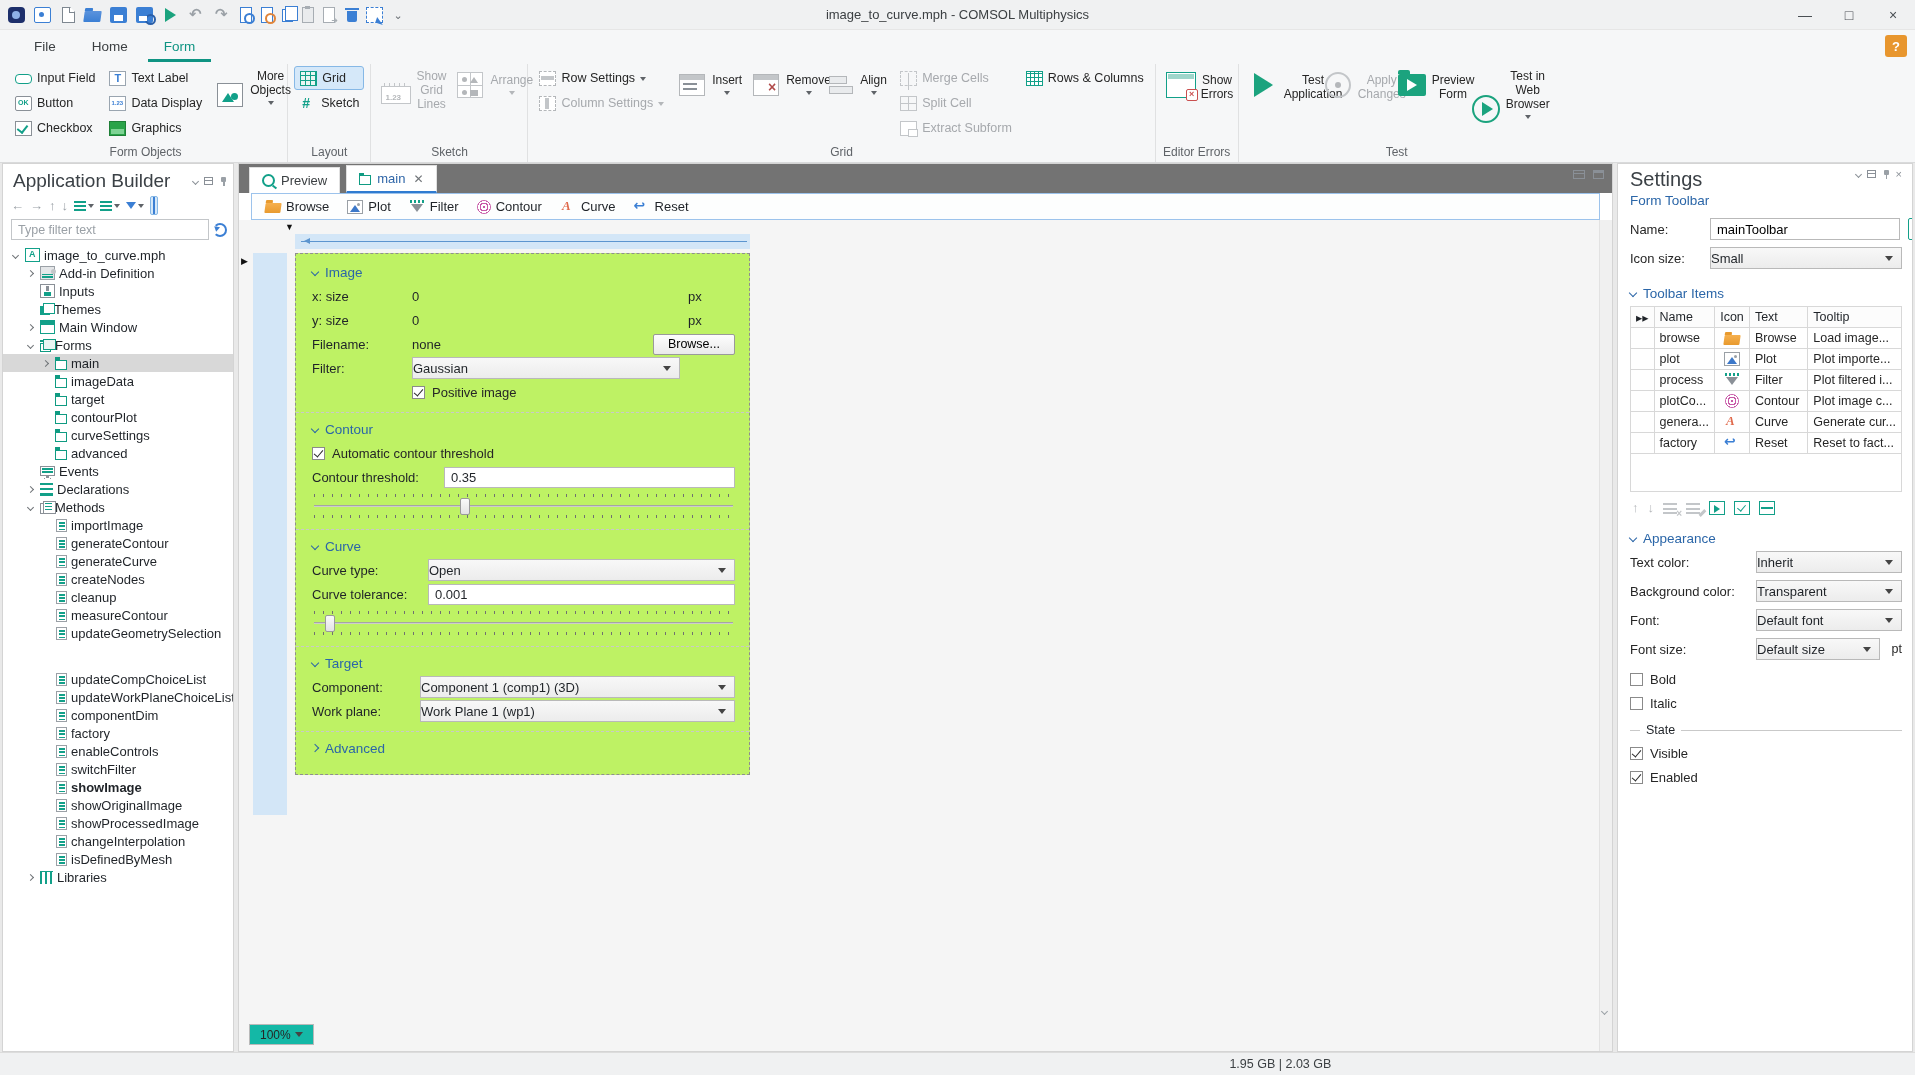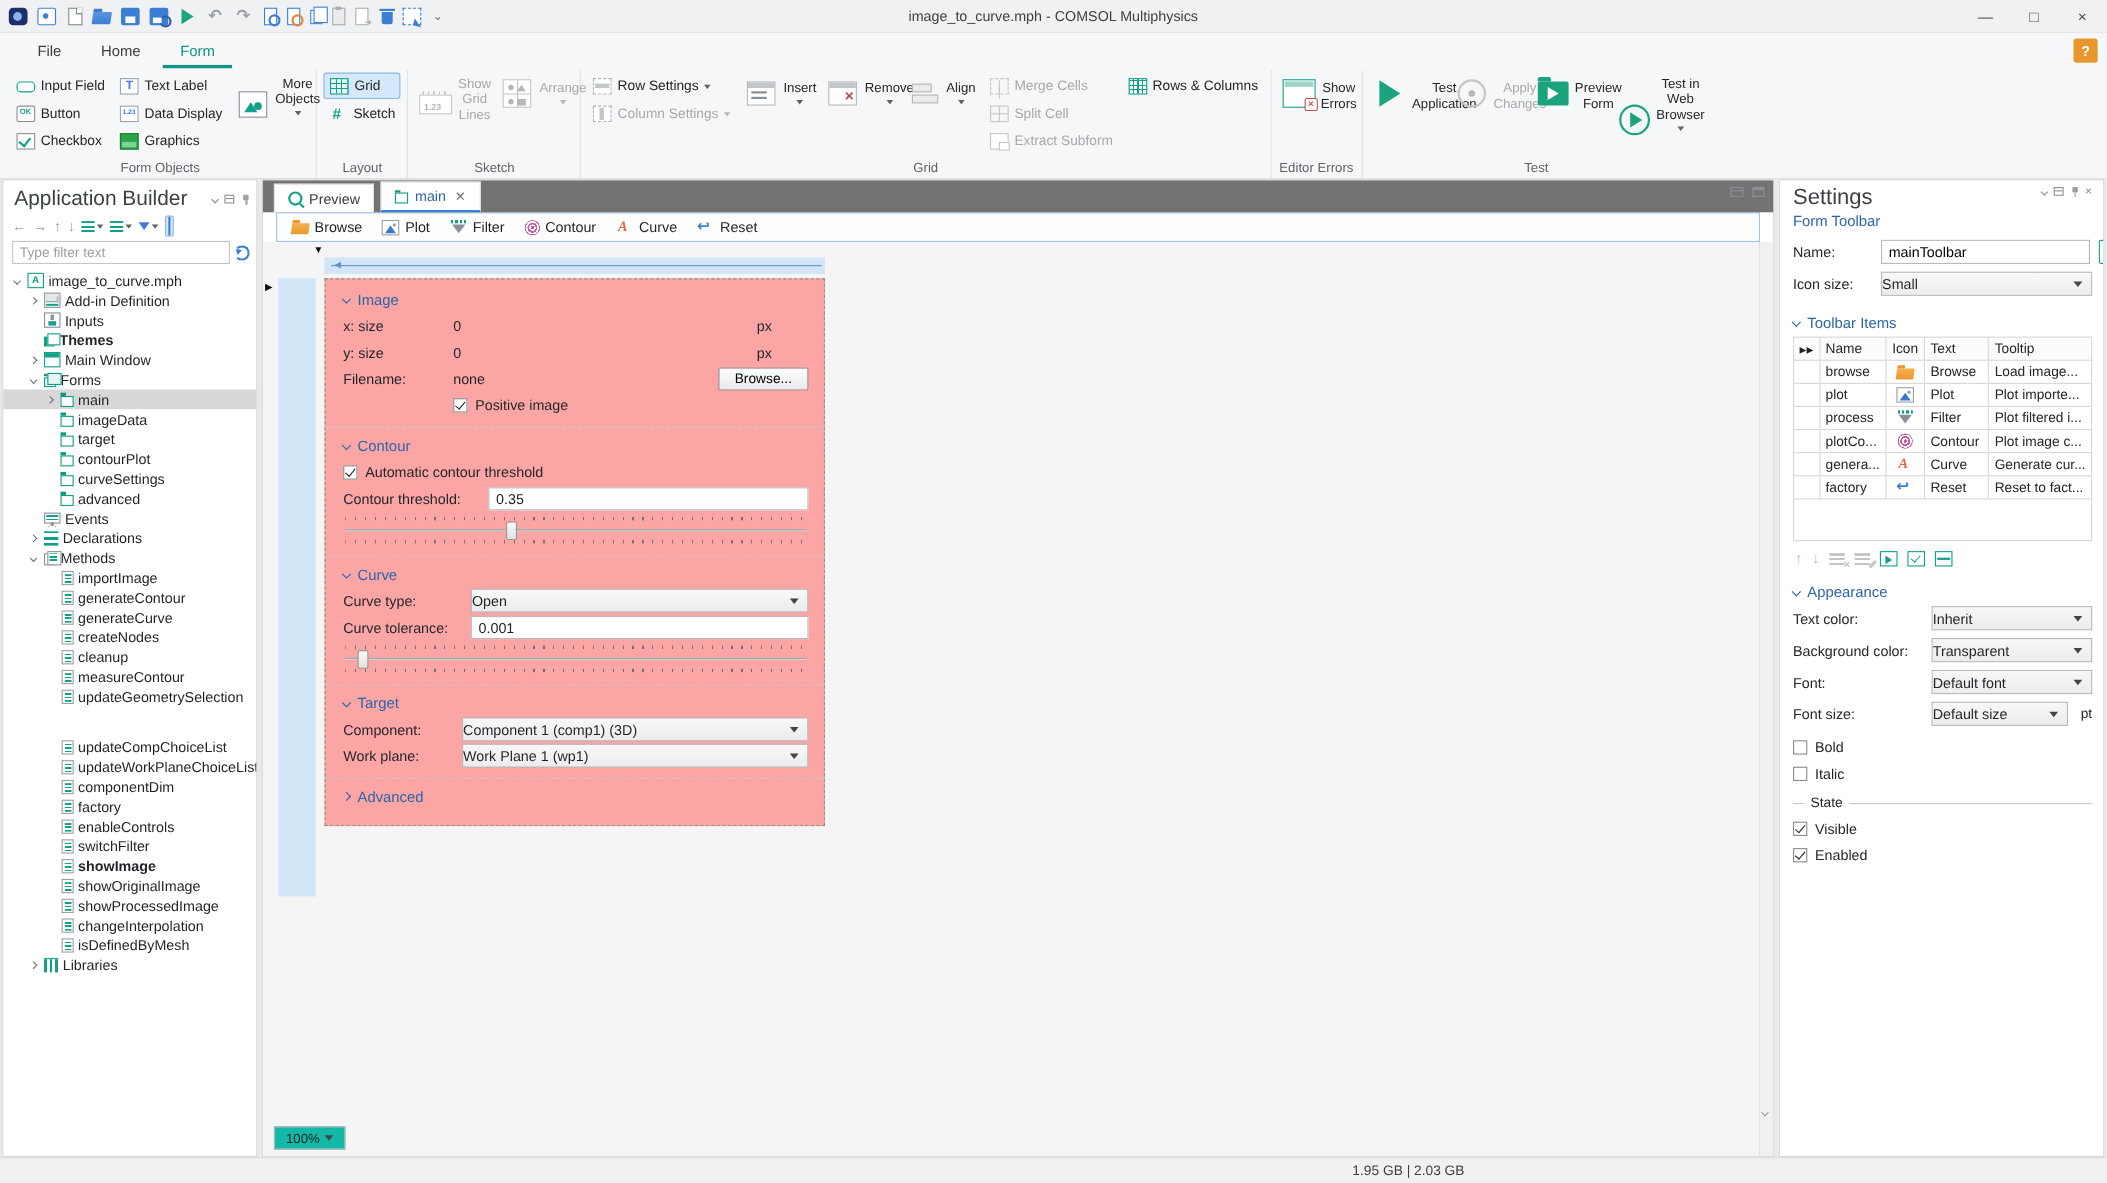--- a/index.html
+++ b/index.html
@@ -210,21 +210,21 @@
   .fi-reset::before{content:'↩';position:absolute;left:0;top:-3px;font-size:14px;color:#3b7fd4;font-weight:700}
   
   .canvas{flex:1;position:relative;background:#f5f5f5;overflow:hidden}
   .colmark{position:absolute;left:46px;top:2px;font-size:9px;color:#111}
   .rowmark{position:absolute;left:2px;top:36px;font-size:9px;color:#111}
   .rowband{position:absolute;left:14px;top:33px;width:34px;height:562px;background:#d3e6f7}
   .formwrap{position:absolute;left:56px;top:14px;width:455px}
   .topband{height:15px;background:#d3e6f7;position:relative;margin-bottom:4px}
   .aline{position:absolute;left:6px;right:3px;top:7px;height:1px;background:#5c95cf}
   .aline::before{content:'';position:absolute;left:0;top:-3px;border:3.5px solid transparent;border-right:6px solid #5c95cf}
-  .form{background:#fca5a5;border:1px dashed #8f8f8f;padding:2px 0 6px}
+  .form{background:#bef264;border:1px dashed #8f8f8f;padding:2px 0 6px}
   .fsection{padding:4px 14px 8px 16px}
   .fsection + .fsection{border-top:1px dashed #c9c9c9}
   .fshead{display:flex;align-items:center;gap:7px;height:24px;color:#2b66a8;font-size:13.5px}
   .frow{display:flex;align-items:center;min-height:24px;gap:8px}
   .flab{flex:none;font-size:13px;color:#1f2328}
   .w-img .flab{width:92px}.w-con .flab{width:124px}.w-cur .flab{width:108px}.w-tgt .flab{width:100px}
   .fval{font-size:13px;color:#1f2328}
   .fin{height:21px;border:1px solid #b9b9b9;background:#fff;font-size:13px;padding:0 6px;font-family:inherit;color:#1f2328}
   .fin.w268{width:268px}
   .fin.grow{flex:1}
@@ -546,21 +546,21 @@
             <i class="chev"></i>
           </span>
           <span class="ti ti-addin"></span>
           <span class="tlab">Add-in Definition</span>
         </div>
         <div class="trow" style="padding-left: 21px;">
           <span class="texp"></span>
           <span class="ti ti-inputs"></span>
           <span class="tlab">Inputs</span>
         </div>
-        <div class="trow" style="padding-left: 21px; font-weight: bold;">
+        <div class="trow" style="padding-left: 21px;">
           <span class="texp"></span>
           <span class="ti ti-themes"></span>
           <span class="tlab">Themes</span>
         </div>
         <div class="trow" style="padding-left: 21px;">
           <span class="texp">
             <i class="chev"></i>
           </span>
           <span class="ti ti-window"></span>
           <span class="tlab">Main Window</span>
@@ -791,20 +791,24 @@
               </div>
             <div class="frow">
                 <span class="flab">y: size</span>
                 <span class="fval" style="width:268px">0</span>
                 <span class="funit">px</span>
               </div>
             <div class="frow">
                 <span class="flab">Filename:</span>
                 <span class="fval">none</span>
                 <button class="fbtn">Browse...</button>
+              </div>
+            <div class="frow">
+                <span class="flab">Filter:</span>
+                <span class="dd w268">Gaussian</span>
               </div>
             <div class="cbrow ind">
                 <span class="cb on"></span>
                 <span>Positive image</span>
               </div>
           </div>
 
           <div class="fsection w-con">
             <div class="fshead">
                 <span class="chev down blue"></span>

